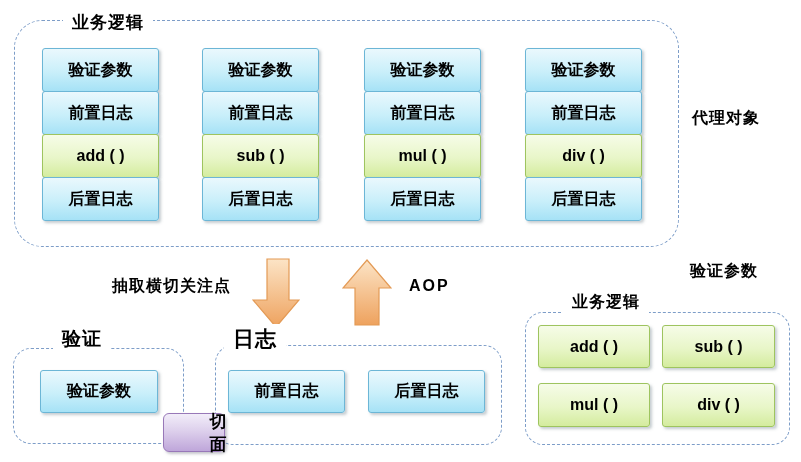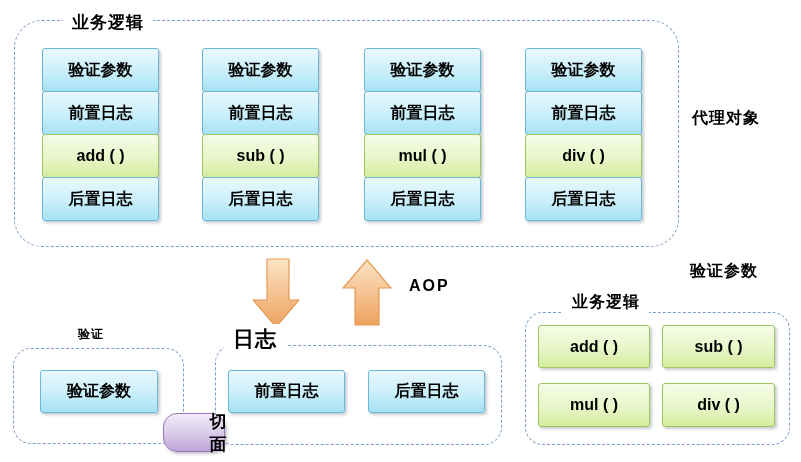--- a/index.html
+++ b/index.html
@@ -42,21 +42,21 @@
     box-shadow:2px 2px 3px rgba(90,110,120,0.35);z-index:1;
   }
   .lonebox.green{
     border-color:#9ec45f;
     background:linear-gradient(to bottom,#f6fce8 0%,#e8f6c8 55%,#d4ec9e 100%);
   }
   .badge{
     position:absolute;box-sizing:border-box;z-index:3;
     display:flex;align-items:center;justify-content:center;
     font-size:17px;font-weight:bold;
-    border:1px solid #9878b8;border-radius:14px;
+    border:1px solid #9878b8;border-radius:6px;
     background:linear-gradient(to bottom,#f2edf9 0%,#ddd0ec 45%,#bfa6da 100%);
     box-shadow:2px 2px 3px rgba(90,90,110,0.35);
     padding-left:48px;
   }
   .mid-label{
     position:absolute;font-size:16px;font-weight:bold;white-space:nowrap;letter-spacing:1px;
   }
   .arrow{position:absolute;}
 </style>
 </head>
@@ -86,20 +86,21 @@
     <div class="col" style="left:510px;">
       <div class="cell">验证参数</div>
       <div class="cell">前置日志</div>
       <div class="cell green">div ( )</div>
       <div class="cell">后置日志</div>
     </div>
   </div>
   <div class="group-label" style="left:48px;top:10px;">业务逻辑</div>
   <div class="side-label" style="left:692px;top:108px;">代理对象</div>
 
+  <div class="mid-label" style="left:112px;top:276px;">抽取横切关注点</div>
 
   <svg class="arrow" style="left:252px;top:258px;" width="48" height="70" viewBox="0 0 48 70">
     <defs>
       <linearGradient id="og1" x1="0" y1="0" x2="0" y2="1">
         <stop offset="0" stop-color="#fce4c6"></stop>
         <stop offset="1" stop-color="#eea25e"></stop>
       </linearGradient>
     </defs>
     <path d="M15 1 H37 V42 H47 L24 69 L1 42 H15 Z" fill="url(#og1)" stroke="#e39a55" stroke-width="1.2"></path>
   </svg>
@@ -110,21 +111,21 @@
         <stop offset="0" stop-color="#fce4c6"></stop>
         <stop offset="1" stop-color="#eea25e"></stop>
       </linearGradient>
     </defs>
     <path d="M25 1 L49 29 H37 V66 H13 V29 H1 Z" fill="url(#og2)" stroke="#e39a55" stroke-width="1.2"></path>
   </svg>
 
   <div class="mid-label" style="left:409px;top:277px;letter-spacing:2px;text-align:center;">AOP</div>
 
   <div class="dashed-box small" style="left:13px;top:348px;width:169px;height:94px;"></div>
-  <div class="group-label" style="left:54px;top:325px;font-size:12px;">验证</div>
+  <div class="group-label" style="left:38px;top:325px;font-size:19px;">验证</div>
   <div class="lonebox" style="left:40px;top:370px;width:118px;height:43px;">验证参数</div>
 
   <div class="dashed-box small" style="left:215px;top:345px;width:285px;height:98px;"></div>
   <div class="group-label" style="left:209px;top:324px;font-size:21px;font-family:Liberation Serif, serif;">日志</div>
   <div class="lonebox" style="left:228px;top:370px;width:117px;height:43px;">前置日志</div>
   <div class="lonebox" style="left:368px;top:370px;width:117px;height:43px;">后置日志</div>
 
   <div class="badge" style="left:163px;top:413px;width:62px;height:39px;">切面</div>
 
   <div class="side-label" style="left:690px;top:261px;">验证参数</div>

